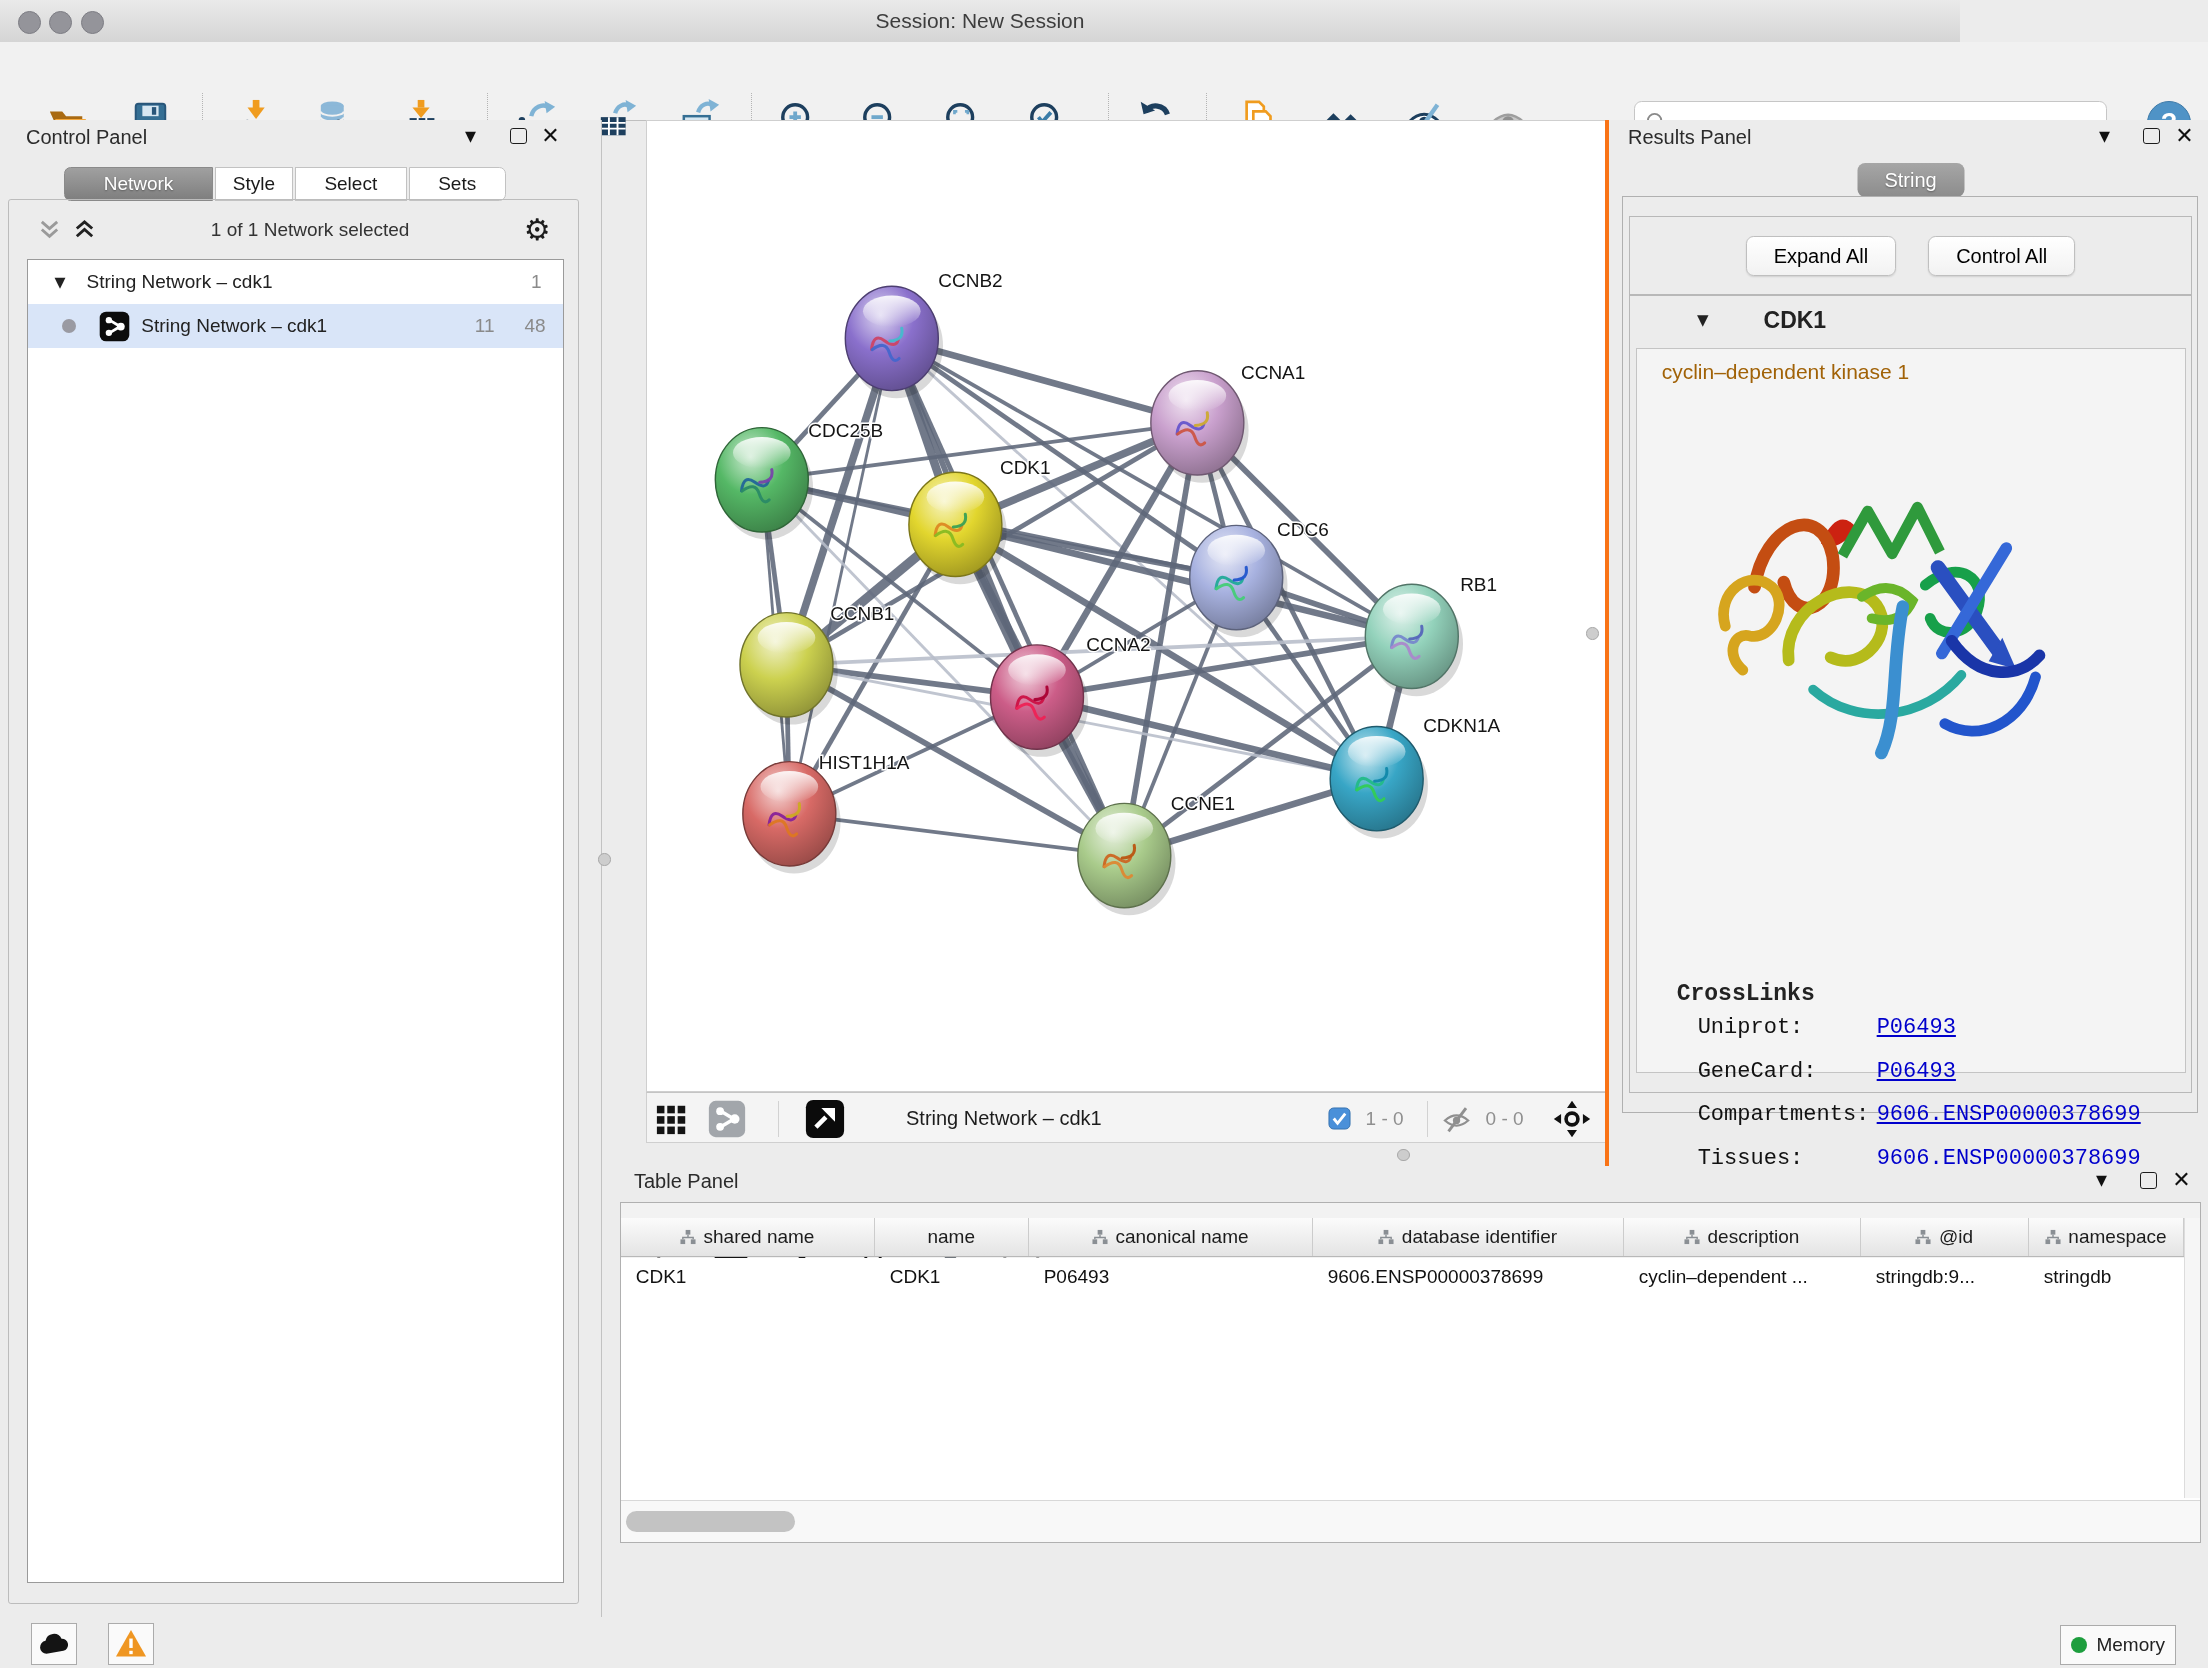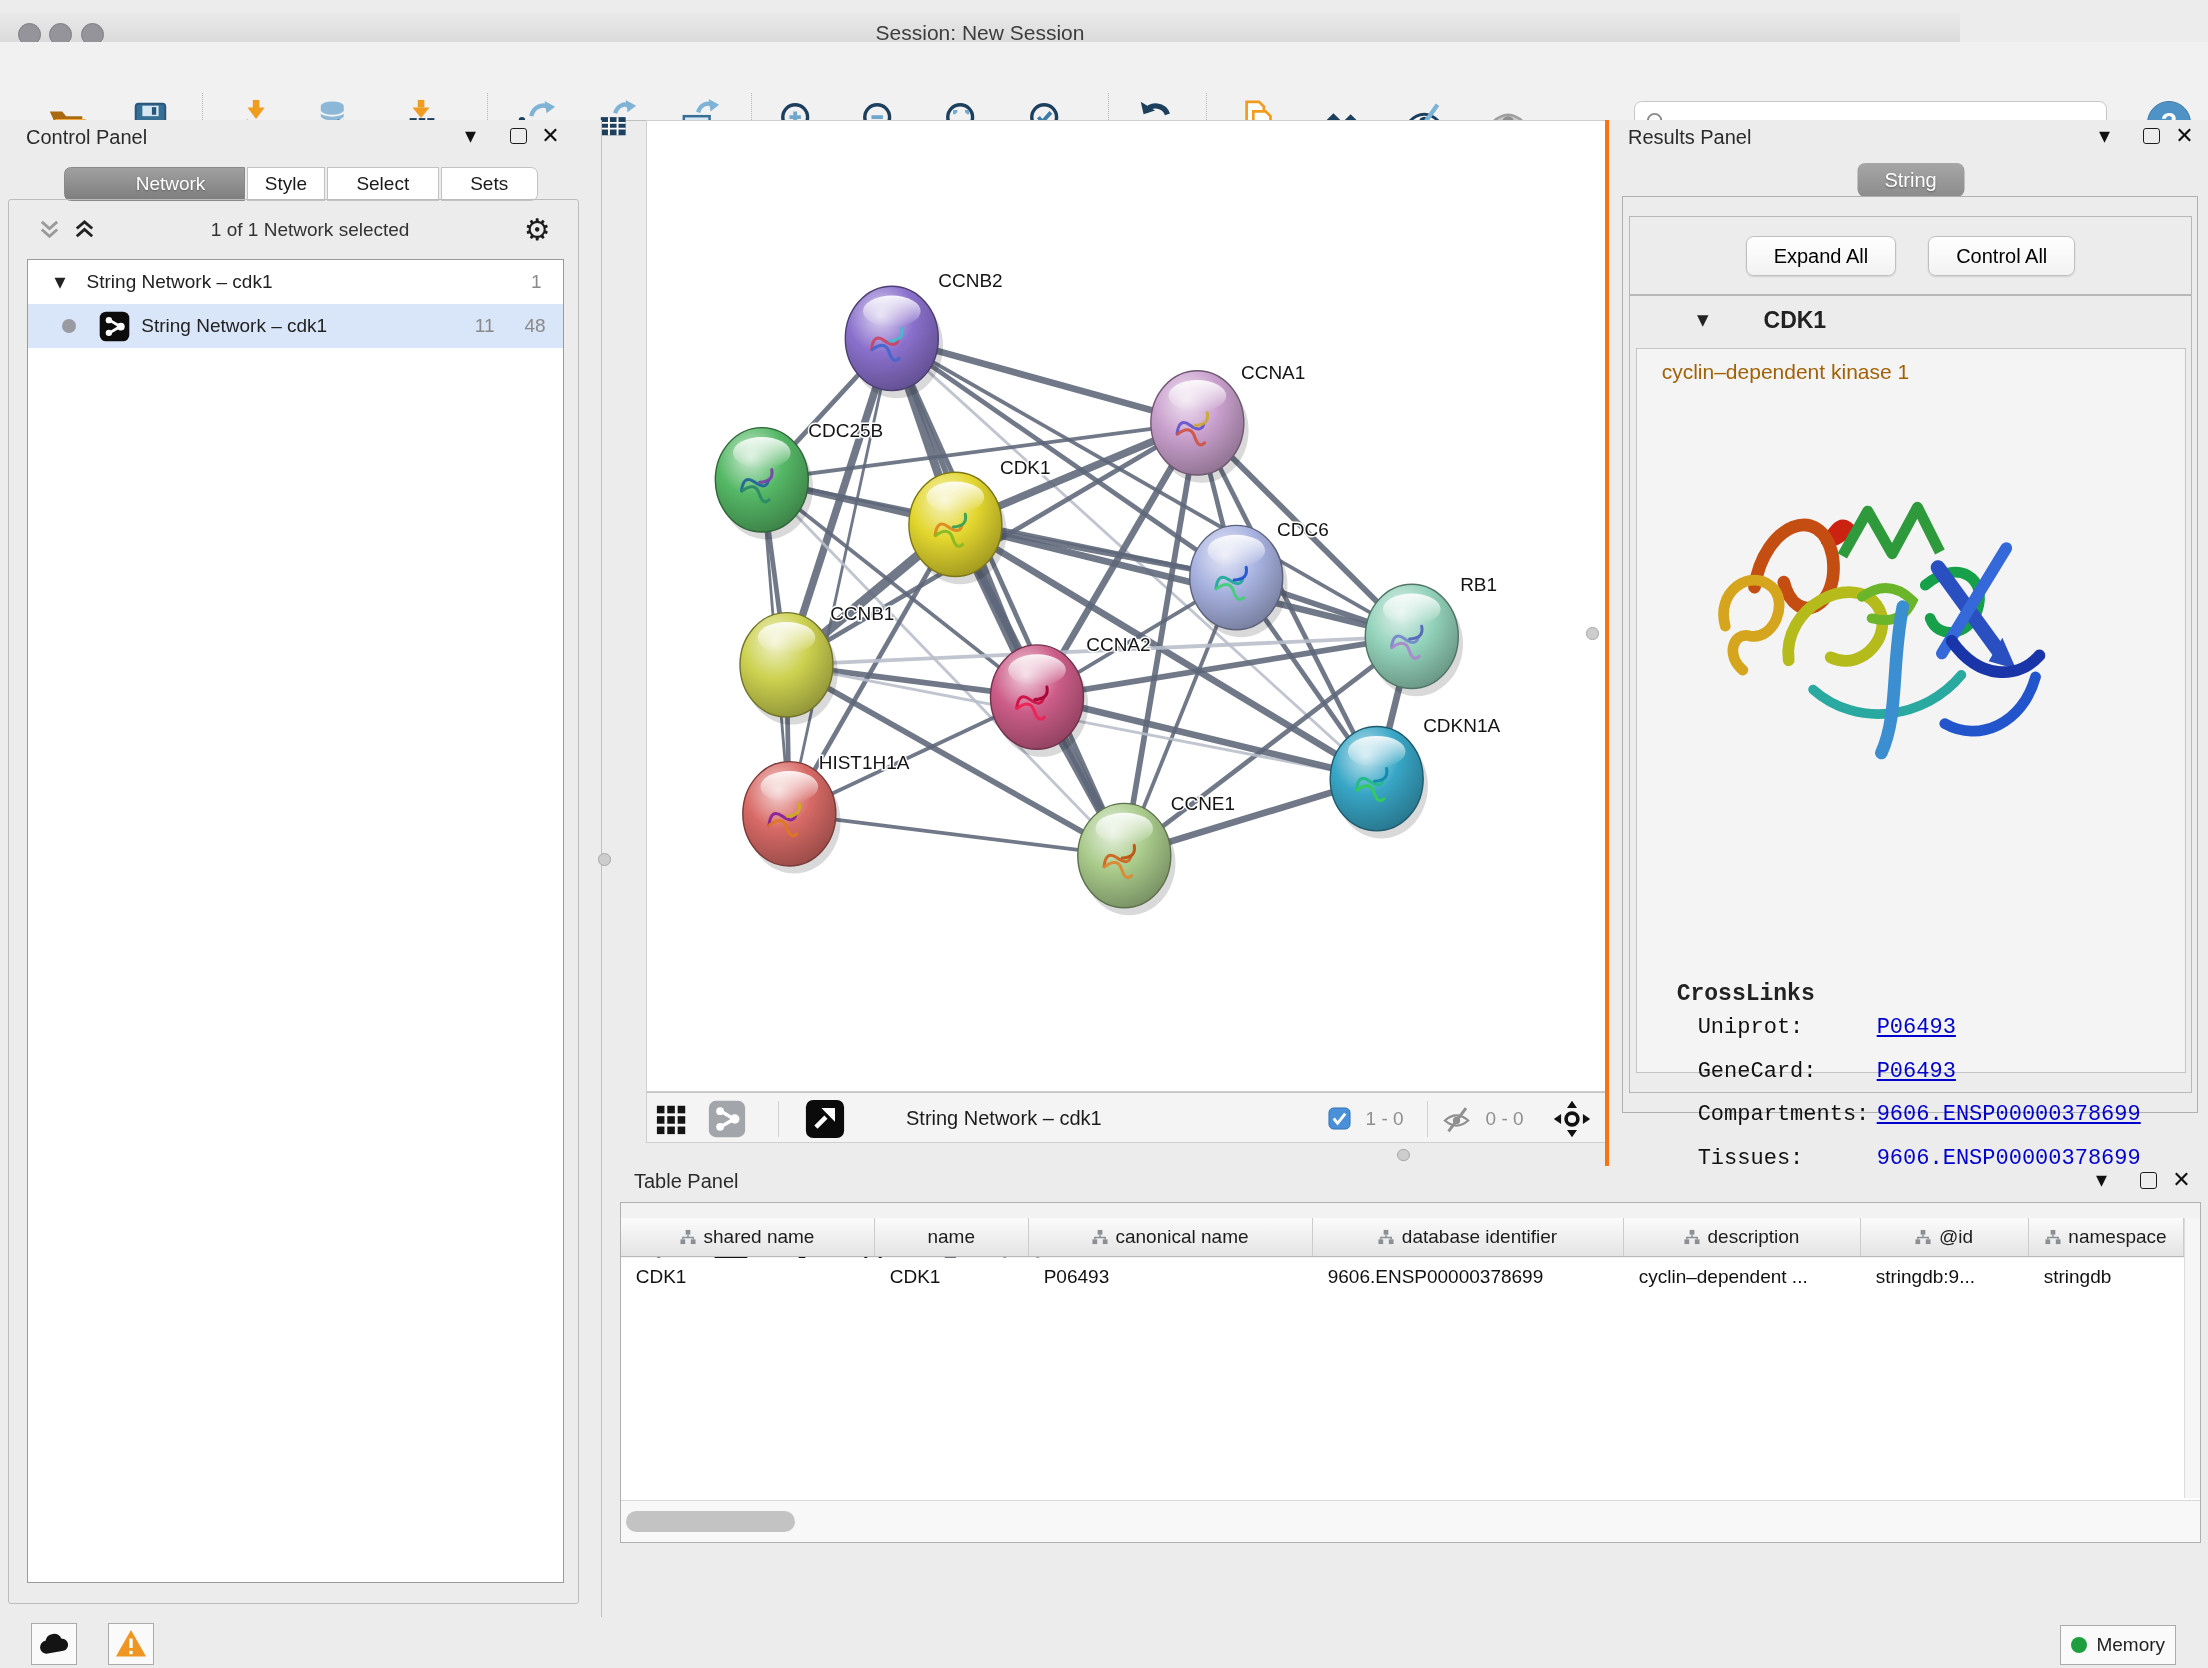--- a/index.html
+++ b/index.html
@@ -1,21 +1,21 @@
 <!DOCTYPE html>
 <html style="font-size:15px"><head>
 <meta charset="utf-8">
 <style>
   html,body{margin:0;padding:0;background:#ececec;}
   #app{position:relative;width:2208px;height:1668px;background:#ececec;overflow:hidden;
        font-family:"Liberation Sans","DejaVu Sans",sans-serif;color:#222;}
   .abs{position:absolute;}
   
   #titlebar{left:0;top:0;width:1960px;height:42px;background:linear-gradient(#eaeaea,#d5d5d5);
-            border-bottom:1px solid #b3b3b3;margin-top:12px;}
+            border-bottom:1px solid #b3b3b3;}
   .tlight{position:absolute;top:10.5px;width:21px;height:21px;border-radius:50%;
           background:#94949a;border:1px solid #7d7d84;}
   #win-title{position:absolute;left:0;right:0;top:8.6px;text-align:center;font-size:21px;color:#3d3d3d;}
   
   #toolbar{left:0;top:42px;width:2208px;height:78px;background:#f1f1f1;border-bottom:1px solid #bfbfbf;}
   .tb-btn{position:absolute;top:55px;width:46px;height:46px;margin-left:-23px;display:flex;
           align-items:center;justify-content:center;cursor:default;}
   .tb-sep{position:absolute;top:51px;height:55px;width:0;border-left:1.9px dotted #b4b4b4;}
   #search-box{position:absolute;left:1634px;top:59px;width:473px;height:42px;background:#fff;
               border:1px solid #c6c6c6;border-radius:7.6px;display:flex;align-items:center;padding:0 9.5px;box-sizing:border-box;}
@@ -25,21 +25,21 @@
             display:flex;align-items:center;justify-content:center;}
   
   .panel-title{font-size:20px;color:#2b2b2b;}
   .win-ctl{display:inline-flex;align-items:center;justify-content:center;width:25px;height:25px;}
   .ctl-float{width:14.3px;height:14.3px;border:1.9px solid #1c1c1c;border-radius:2.9px;}
   .ctl-x{font-size:22px;font-weight:bold;color:#111;font-family:"DejaVu Sans",sans-serif;line-height:1;}
   .ctl-arrow{font-size:14.3px;color:#111;font-family:"DejaVu Sans",sans-serif;}
   .tab{height:32px;display:flex;align-items:center;justify-content:center;font-size:19px;
        background:#fff;border:1px solid #c2c2c2;color:#1a1a1a;}
   .tab.selected{background:linear-gradient(#a0a0a0,#7e7e7e);color:#fff;border-color:#8a8a8a;
-                text-shadow:0 1px 1.9px rgba(0,0,0,.35);padding-left:32px;}
+                text-shadow:0 1px 1.9px rgba(0,0,0,.35);}
   
   #control-panel{left:0;top:120px;width:601px;height:1497px;background:#ececec;border-right:1px solid #c2c2c2;}
   #cp-tabs{position:absolute;left:64px;top:47px;display:flex;gap:1.9px;}
   #cp-tabs .tab:first-child{border-radius:6.7px 0 0 6.7px;}
   #cp-tabs .tab:last-child{border-radius:0 6.7px 6.7px 0;}
   #cp-box{position:absolute;left:7.6px;top:79px;width:569px;height:1403px;border:1px solid #bcbcbc;border-radius:2.9px;}
   #cp-status{position:absolute;left:0;top:0;width:100%;height:59px;display:flex;align-items:center;}
   #net-tree{position:absolute;left:18px;top:59px;width:535px;height:1322px;background:#fff;border:1px solid #9a9a9a;}
   .tree-row{position:absolute;left:0;width:100%;height:44px;display:flex;align-items:center;font-size:19px;}
   .tree-count{color:#8a8a8a;}

